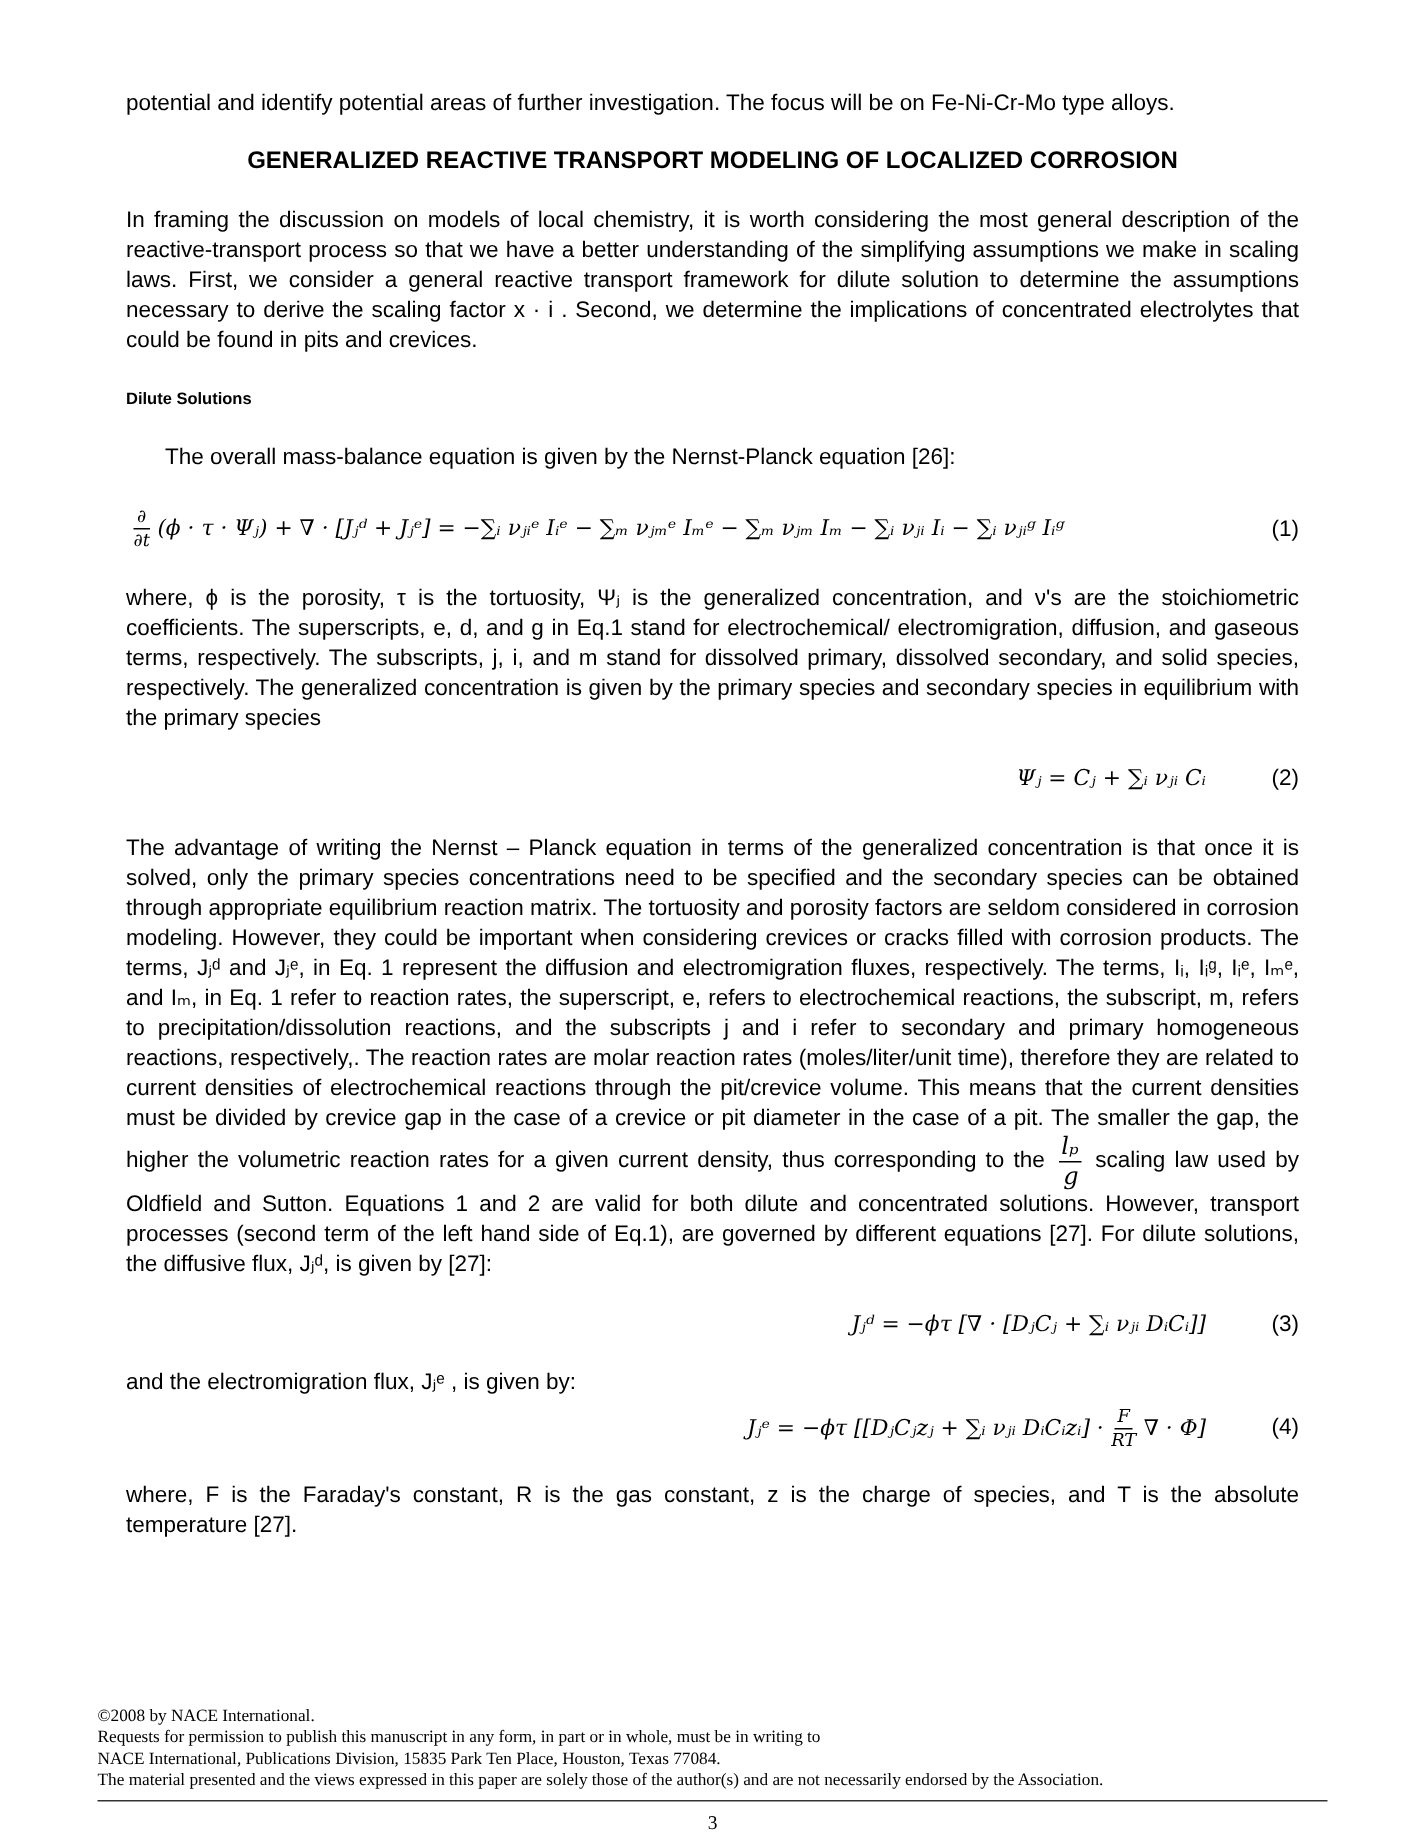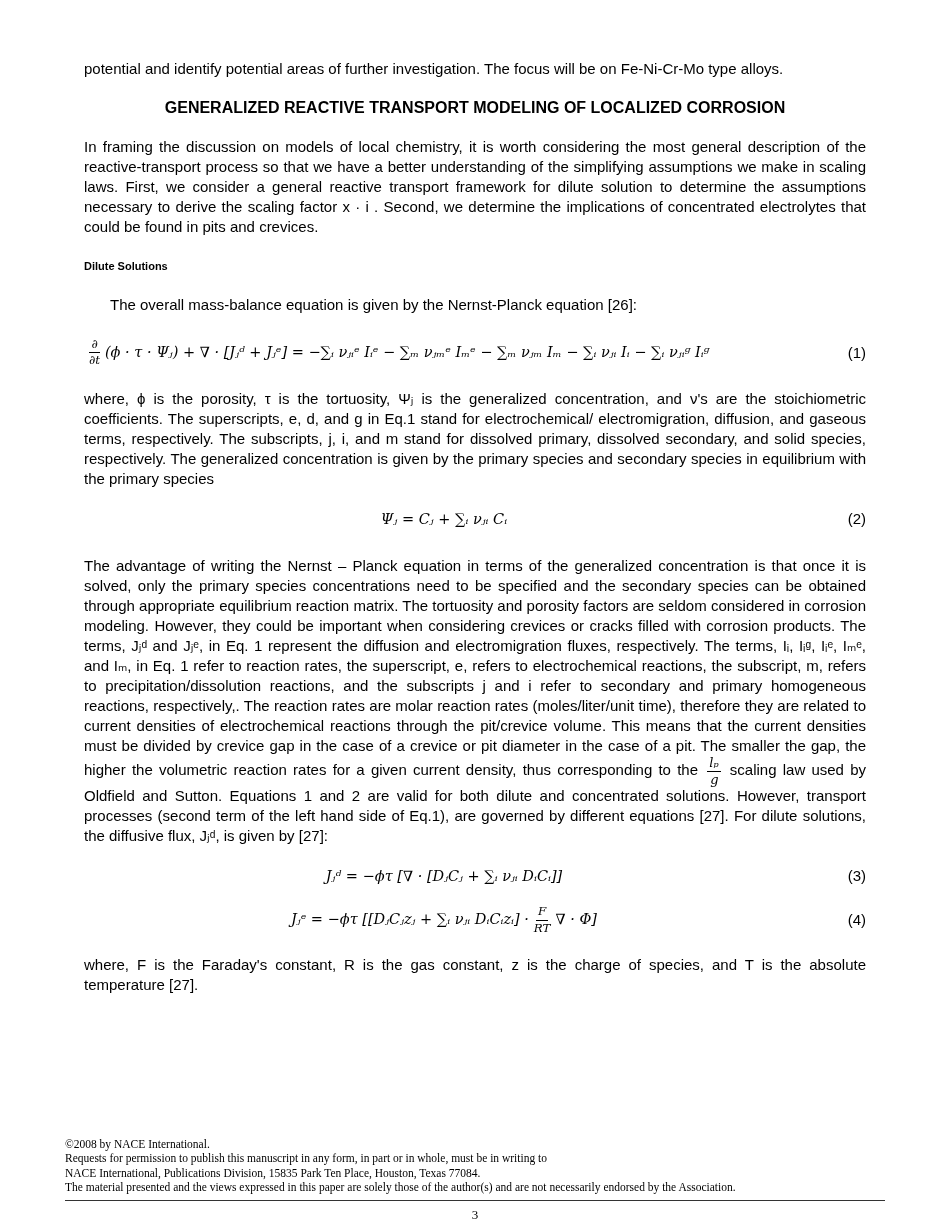--- a/index.html
+++ b/index.html
@@ -45,21 +45,21 @@
   .equation {
     position: relative;
     font-family: "DejaVu Serif", "DejaVu Sans", serif;
     font-style: italic;
     font-size: 14.5px;
     line-height: 22px;
     padding-right: 62px;
     white-space: nowrap;
   }
   .eq-left   { text-align: left;   margin: 4px 0 22px 0; }
-  .eq-center { text-align: center; margin: 0 0 26px 0; }
+  .eq-center { text-align: right; margin: 0 0 26px 0; }
   .eq-number {
     position: absolute;
     right: 0;
     top: 50%;
     transform: translateY(-50%);
     font-family: "Liberation Sans", "DejaVu Sans", sans-serif;
     font-style: normal;
     font-size: 15px;
   }
   .frac {
@@ -69,21 +69,21 @@
     vertical-align: middle;
     line-height: 1.1;
     font-size: 0.82em;
     margin: 0 3px;
   }
   .frac .num { border-bottom: 1px solid #000; padding: 0 2px 1px 2px; }
   .frac .den { padding: 1px 2px 0 2px; }
   .inline-frac {
     font-family: "DejaVu Serif", "DejaVu Sans", serif;
     font-style: italic;
-    font-size: 13px;
+    font-size: 16px;
     line-height: 1.05;
     align-items: flex-end;
   }
   .footer {
     margin: auto -19px 0 -19px;
     font-family: "Liberation Serif", "DejaVu Serif", serif;
     font-size: 11.5px;
     line-height: 14.5px;
     padding-bottom: 10px;
   }
@@ -132,20 +132,21 @@
   <p class="para"><span>The advantage of writing the Nernst – Planck equation in terms of the generalized concentration is that once it is solved, only the primary species concentrations need to be specified and the secondary species can be obtained through appropriate equilibrium reaction matrix. The tortuosity and porosity factors are seldom considered in corrosion modeling. However, they could be important when considering crevices or cracks filled with corrosion products. The terms, Jⱼᵈ and Jⱼᵉ, in Eq. 1 represent the diffusion and electromigration fluxes, respectively.  The terms, Iᵢ, Iᵢᵍ, Iᵢᵉ, Iₘᵉ, and Iₘ, in Eq. 1 refer to reaction rates, the superscript, e, refers to electrochemical reactions, the subscript, m, refers to precipitation/dissolution reactions, and the subscripts j and i refer to secondary and primary homogeneous reactions, respectively,. The reaction rates are molar reaction rates (moles/liter/unit time), therefore they are related to current densities of electrochemical reactions through the pit/crevice volume. This means that the current densities must be divided by crevice gap in the case of a crevice or pit diameter in the case of a pit. The smaller the gap, the higher the volumetric reaction rates for a given current density, thus corresponding to the</span> <span class="frac inline-frac">
         <span class="num">lₚ</span>
         <span class="den">g</span>
       </span> <span>scaling law used by Oldfield and Sutton. Equations 1 and 2 are valid for both dilute and concentrated solutions. However, transport processes (second term of the left hand side of Eq.1), are governed by different equations [27]. For dilute solutions, the diffusive flux, Jⱼᵈ, is given by [27]:</span></p>
 
   <div class="equation eq-center" style="margin-bottom:18px;">
     <span>Jⱼᵈ =  −ϕτ [∇ · [DⱼCⱼ +  ∑ᵢ νⱼᵢ DᵢCᵢ]]</span>
     <span class="eq-number">(3)</span>
   </div>
 
+  <p class="para" style="margin-bottom:6px;">and the electromigration flux, Jⱼᵉ , is given by:</p>
 
   <div class="equation eq-center" style="margin-bottom:20px;">
     <span>Jⱼᵉ =  −ϕτ [[DⱼCⱼzⱼ +  ∑ᵢ νⱼᵢ DᵢCᵢzᵢ] ·</span><span class="frac">
         <span class="num">F</span>
         <span class="den">RT</span>
       </span><span>∇ · Φ]</span>
     <span class="eq-number">(4)</span>
   </div>
 
   <p class="para">where, F is the Faraday's constant, R is the gas constant, z is the charge of species, and T is the absolute temperature [27].</p>

